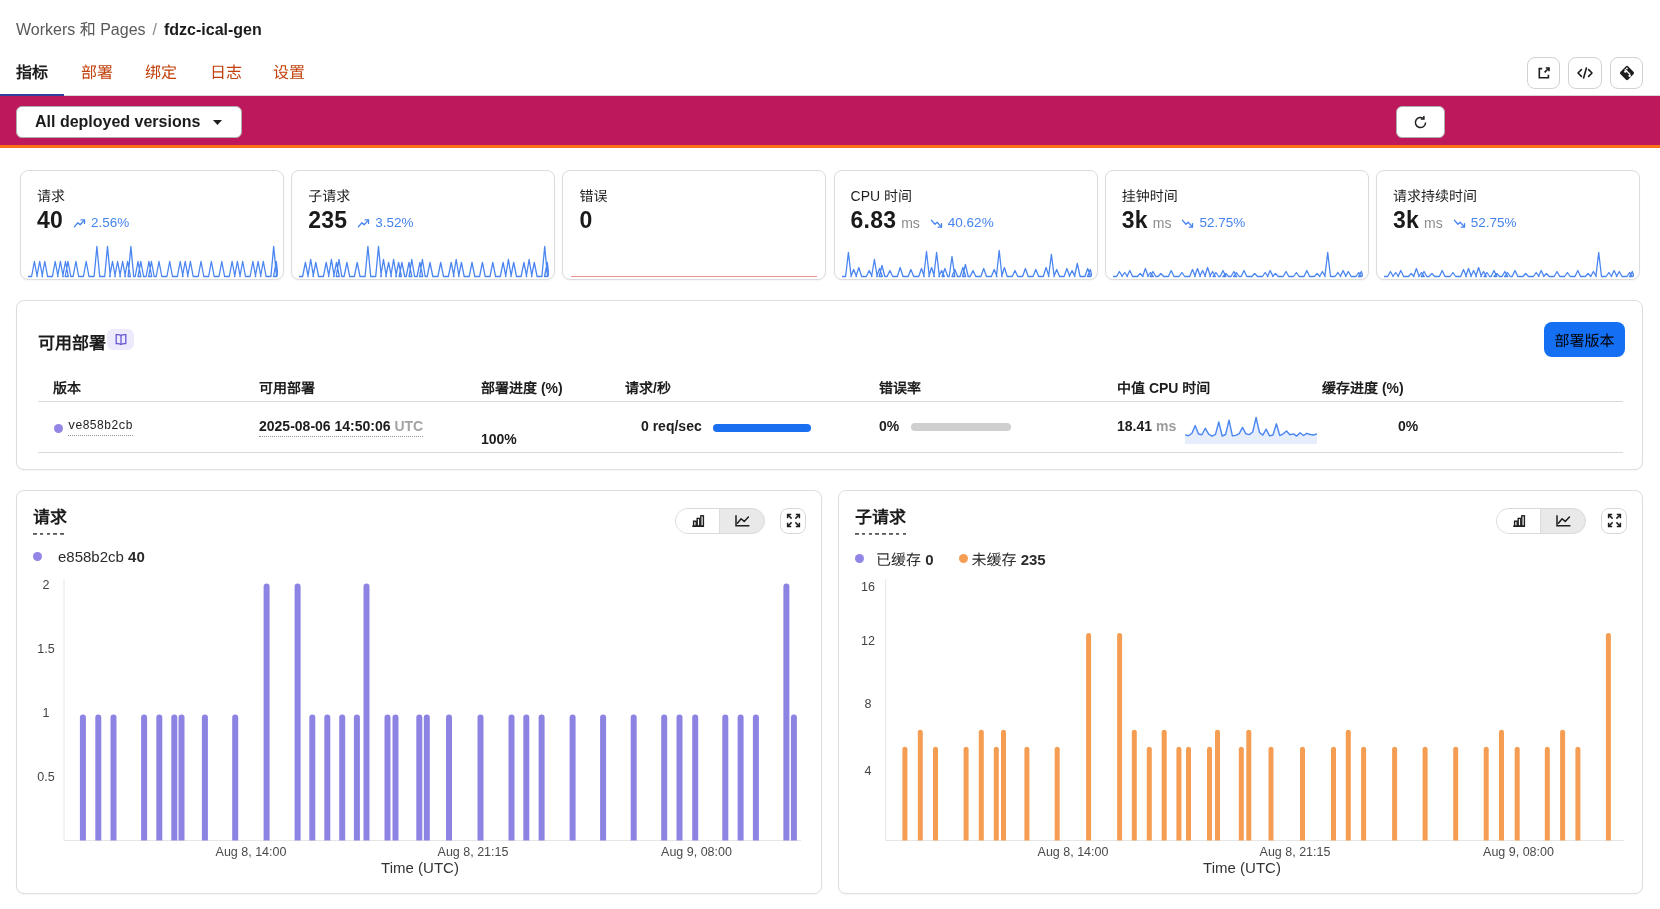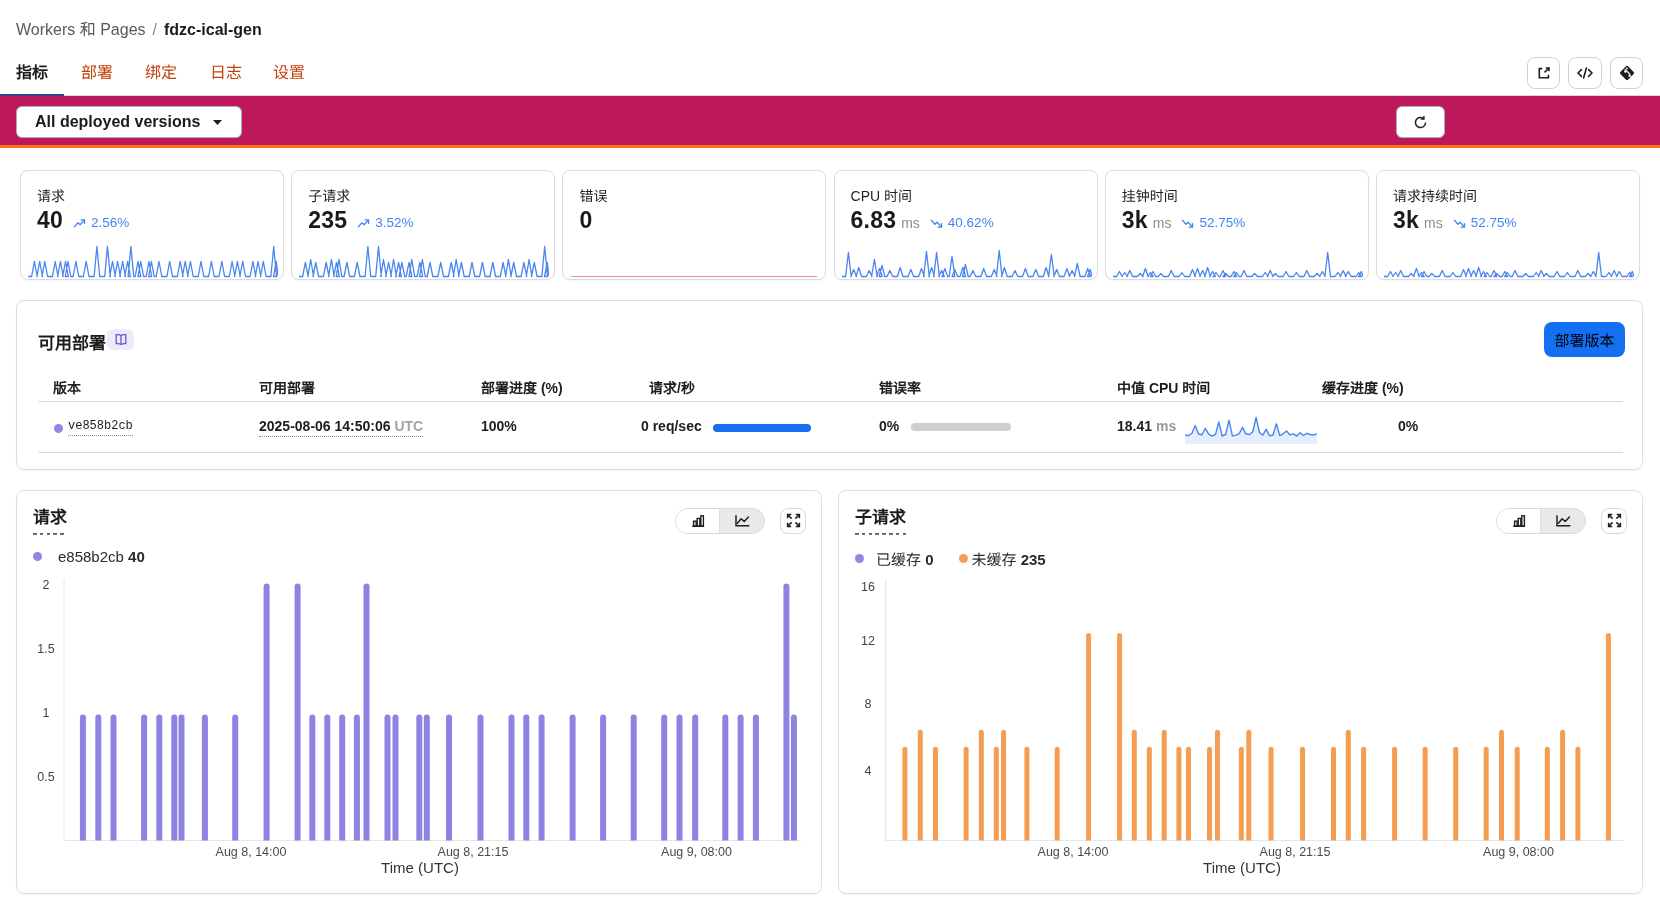--- a/index.html
+++ b/index.html
@@ -197,30 +197,30 @@
   <div class="badge">
       <svg width="14" height="13" viewBox="0 0 14 13" fill="none" stroke="#6658d6" stroke-width="1.3">
         <path d="M7,2.6 C6,1.7 4.4,1.5 2.2,1.7 V10.6 C4.4,10.4 6,10.7 7,11.5 C8,10.7 9.6,10.4 11.8,10.6 V1.7 C9.6,1.5 8,1.7 7,2.6 Z"></path>
         <path d="M7,2.8 V11.2"></path>
       </svg>
     </div>
   <div class="deploybtn">部署版本</div>
   <span class="th" style="left:36px">版本</span>
   <span class="th" style="left:242px">可用部署</span>
   <span class="th" style="left:464px">部署进度 (%)</span>
-  <span class="th" style="left:632px">请求/秒</span>
+  <span class="th" style="left:608px">请求/秒</span>
   <span class="th" style="left:862px">错误率</span>
   <span class="th" style="left:1100px">中值 CPU 时间</span>
   <span class="th" style="left:1305px">缓存进度 (%)</span>
   <div class="hline" style="top:100px"></div>
   <div class="hline" style="top:151px"></div>
   <span class="td" style="left:37px; top:119px"><span class="dot"></span></span>
   <span class="td mono dotted" style="left:51px; top:118px">ve858b2cb</span>
   <span class="td dotted" style="left:242px; top:117px">2025-08-06 14:50:06 <span style="color:#a3a3a3">UTC</span></span>
-  <span class="td" style="left:464px; top:117px">100%</span>
+  <span class="td" style="left:464px; top:130px">100%</span>
   <span class="td" style="left:624px; top:117px">0 req/sec</span>
   <div class="pbar" style="left:696px; top:123px; width:98px; background:#1a6ef0"></div>
   <span class="td" style="left:862px; top:117px">0%</span>
   <div class="pbar" style="left:894px; top:122px; width:100px; background:#cfcfcf"></div>
   <span class="td" style="left:1100px; top:117px">18.41 <span style="color:#9a9a9a;font-size:14px">ms</span></span>
   <div style="position:absolute; left:1168px; top:109px; width:132px; height:36px;">
       <svg width="132" height="36" viewBox="0 0 132 36" style="position:absolute;left:0;top:0">
         <polygon points="0,34 0.0,24.9 3.4,25.7 6.8,23.5 10.2,15.6 13.5,24.0 16.9,24.8 20.3,18.3 23.7,24.1 27.1,26.2 30.5,24.4 33.8,12.0 37.2,26.0 40.6,24.5 44.0,10.2 47.4,25.8 50.8,25.4 54.2,23.6 57.5,17.4 60.9,23.8 64.3,24.6 67.7,22.0 71.1,7.5 74.5,22.5 77.8,25.1 81.2,19.2 84.6,25.9 88.0,25.0 91.4,13.8 94.8,25.6 98.2,23.8 101.5,21.0 104.9,24.7 108.3,23.9 111.7,26.1 115.1,22.8 118.5,25.5 121.8,23.3 125.2,24.5 128.6,25.0 132.0,23.8 132,34" fill="rgba(75,134,240,0.14)"></polygon>
         <polyline points="0.0,24.9 3.4,25.7 6.8,23.5 10.2,15.6 13.5,24.0 16.9,24.8 20.3,18.3 23.7,24.1 27.1,26.2 30.5,24.4 33.8,12.0 37.2,26.0 40.6,24.5 44.0,10.2 47.4,25.8 50.8,25.4 54.2,23.6 57.5,17.4 60.9,23.8 64.3,24.6 67.7,22.0 71.1,7.5 74.5,22.5 77.8,25.1 81.2,19.2 84.6,25.9 88.0,25.0 91.4,13.8 94.8,25.6 98.2,23.8 101.5,21.0 104.9,24.7 108.3,23.9 111.7,26.1 115.1,22.8 118.5,25.5 121.8,23.3 125.2,24.5 128.6,25.0 132.0,23.8" fill="none" stroke="#4b86f0" stroke-width="1.4" stroke-linejoin="round"></polyline>
       </svg>

